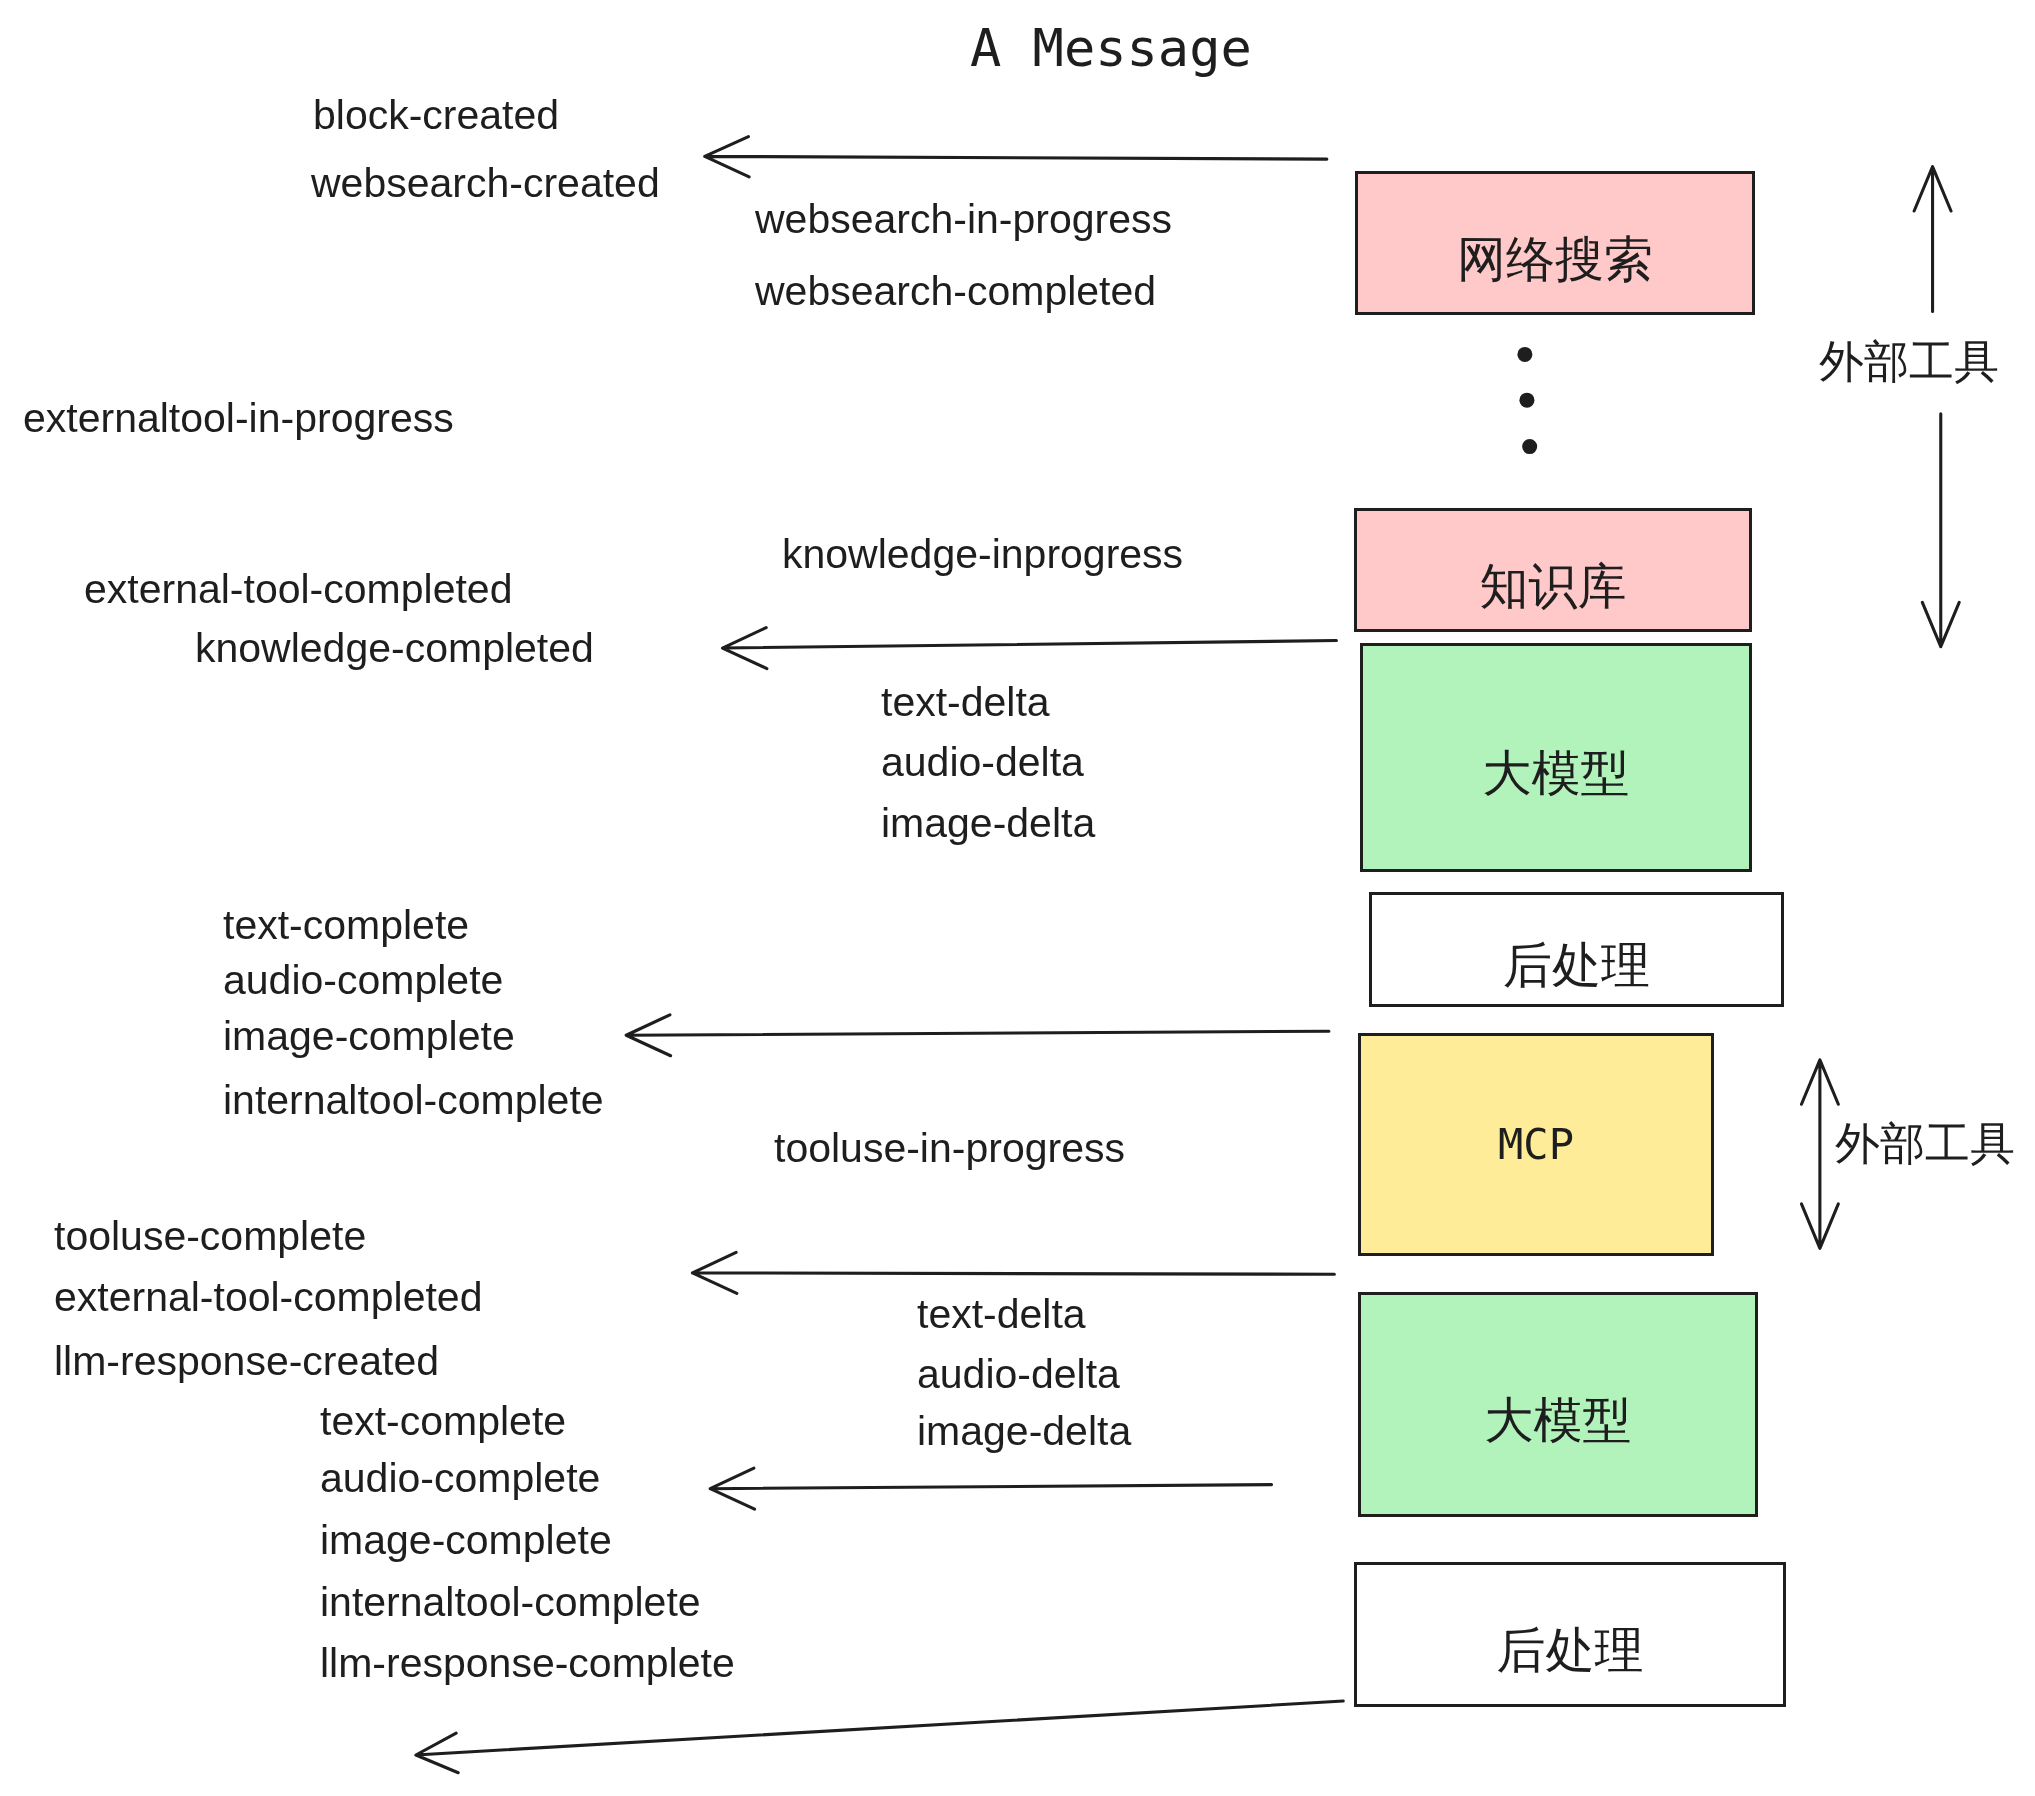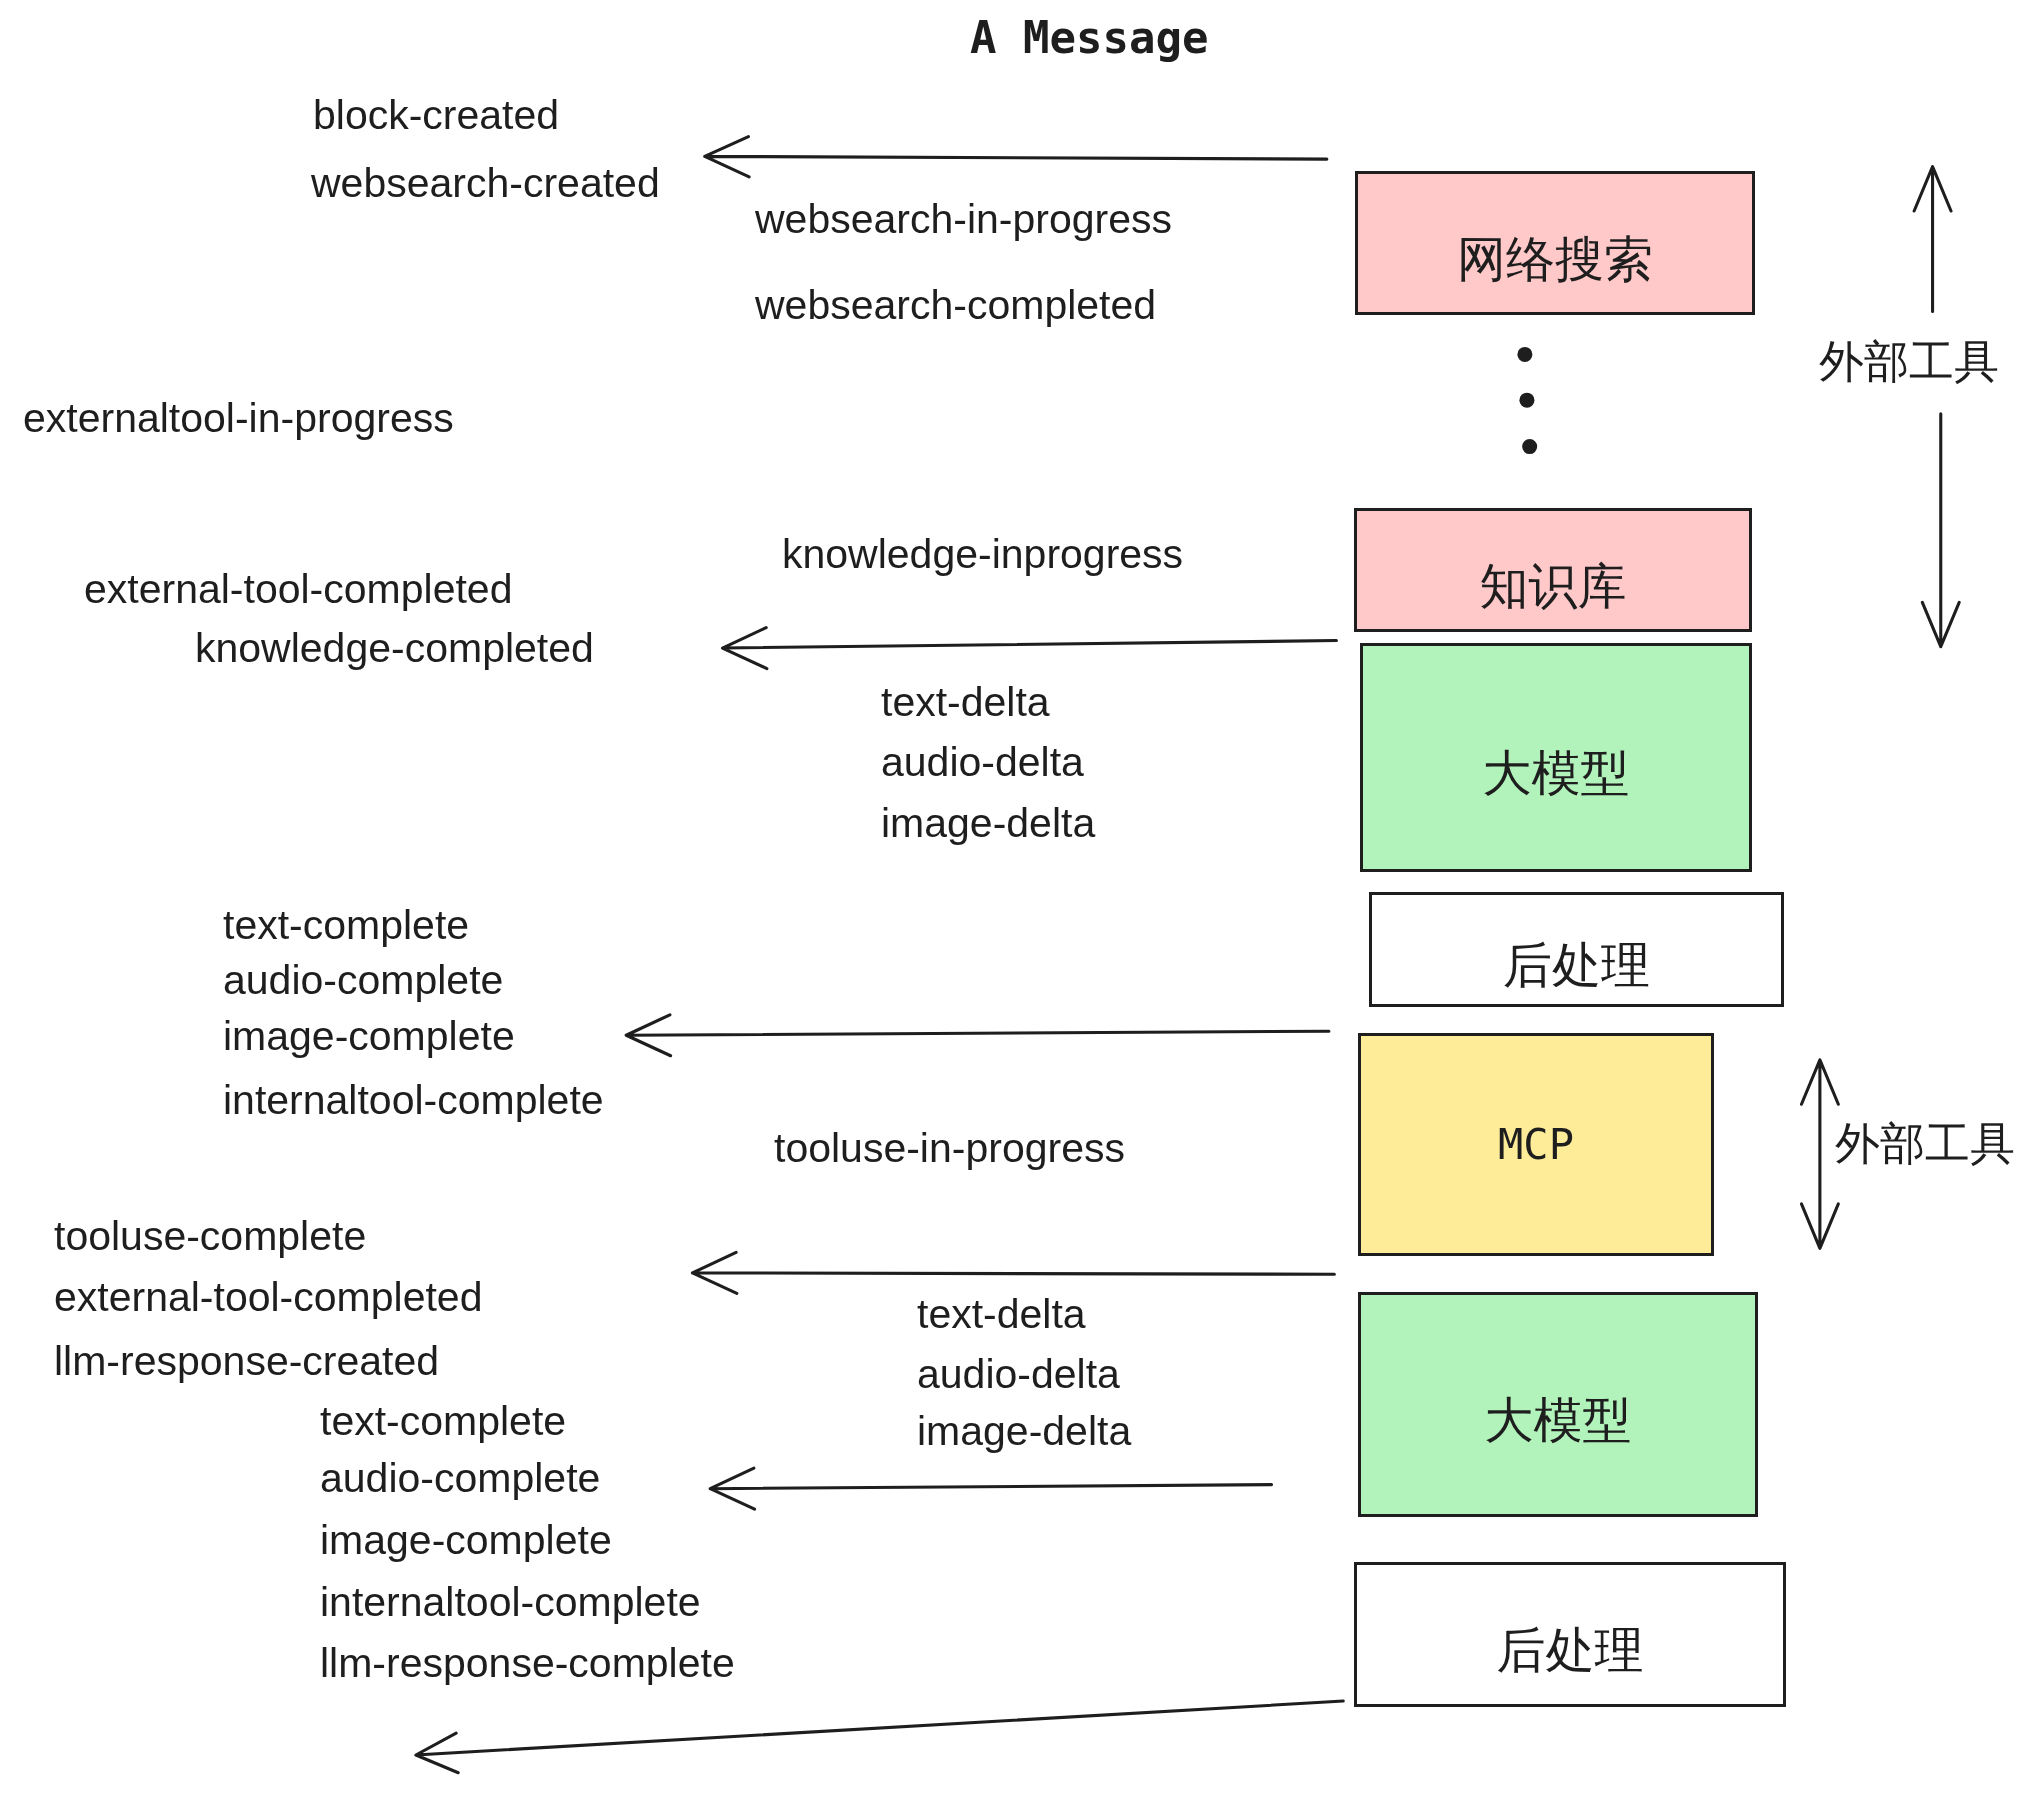--- a/index.html
+++ b/index.html
@@ -15,25 +15,24 @@
   .ev{
     position:absolute;
     font-family:Liberation Sans, sans-serif;
     font-size:41px;
     line-height:1;
     white-space:nowrap;
     color:#1e1e1e;
   }
   .title{
     position:absolute;
-    left:970px;top:16px;
-    font-size:44px;
+    left:970px;top:22px;
+    font-size:52px;
     line-height:1;
     white-space:nowrap;
-    font-weight:bold;
   }
   .box{
     position:absolute;
     box-sizing:border-box;
     border:3.4px solid #1e1e1e;
     display:flex;
     align-items:center;
     justify-content:center;
   }
   .box .cjk{
@@ -133,21 +132,21 @@
   <div class="box" style="left: 1354px; top: 1562px; width: 432px; height: 145px; background: rgb(255, 255, 255);">
     <span class="cjk">后处理</span>
   </div>
 
   <div class="side-label" style="left:1819px;top:339px;">外部工具</div>
   <div class="side-label" style="left:1835px;top:1121px;">外部工具</div>
 
   <div class="ev" style="left:313px;top:95px;">block-created</div>
   <div class="ev" style="left:311px;top:163px;">websearch-created</div>
   <div class="ev" style="left:755px;top:199px;">websearch-in-progress</div>
-  <div class="ev" style="left:755px;top:285px;">websearch-completed</div>
+  <div class="ev" style="left:755px;top:271px;">websearch-completed</div>
   <div class="ev" style="left:23px;top:398px;">externaltool-in-progress</div>
   <div class="ev" style="left:782px;top:534px;">knowledge-inprogress</div>
   <div class="ev" style="left:84px;top:569px;">external-tool-completed</div>
   <div class="ev" style="left:195px;top:628px;">knowledge-completed</div>
   <div class="ev" style="left:881px;top:682px;">text-delta</div>
   <div class="ev" style="left:881px;top:742px;">audio-delta</div>
   <div class="ev" style="left:881px;top:803px;">image-delta</div>
   <div class="ev" style="left:223px;top:905px;">text-complete</div>
   <div class="ev" style="left:223px;top:960px;">audio-complete</div>
   <div class="ev" style="left:223px;top:1016px;">image-complete</div>

